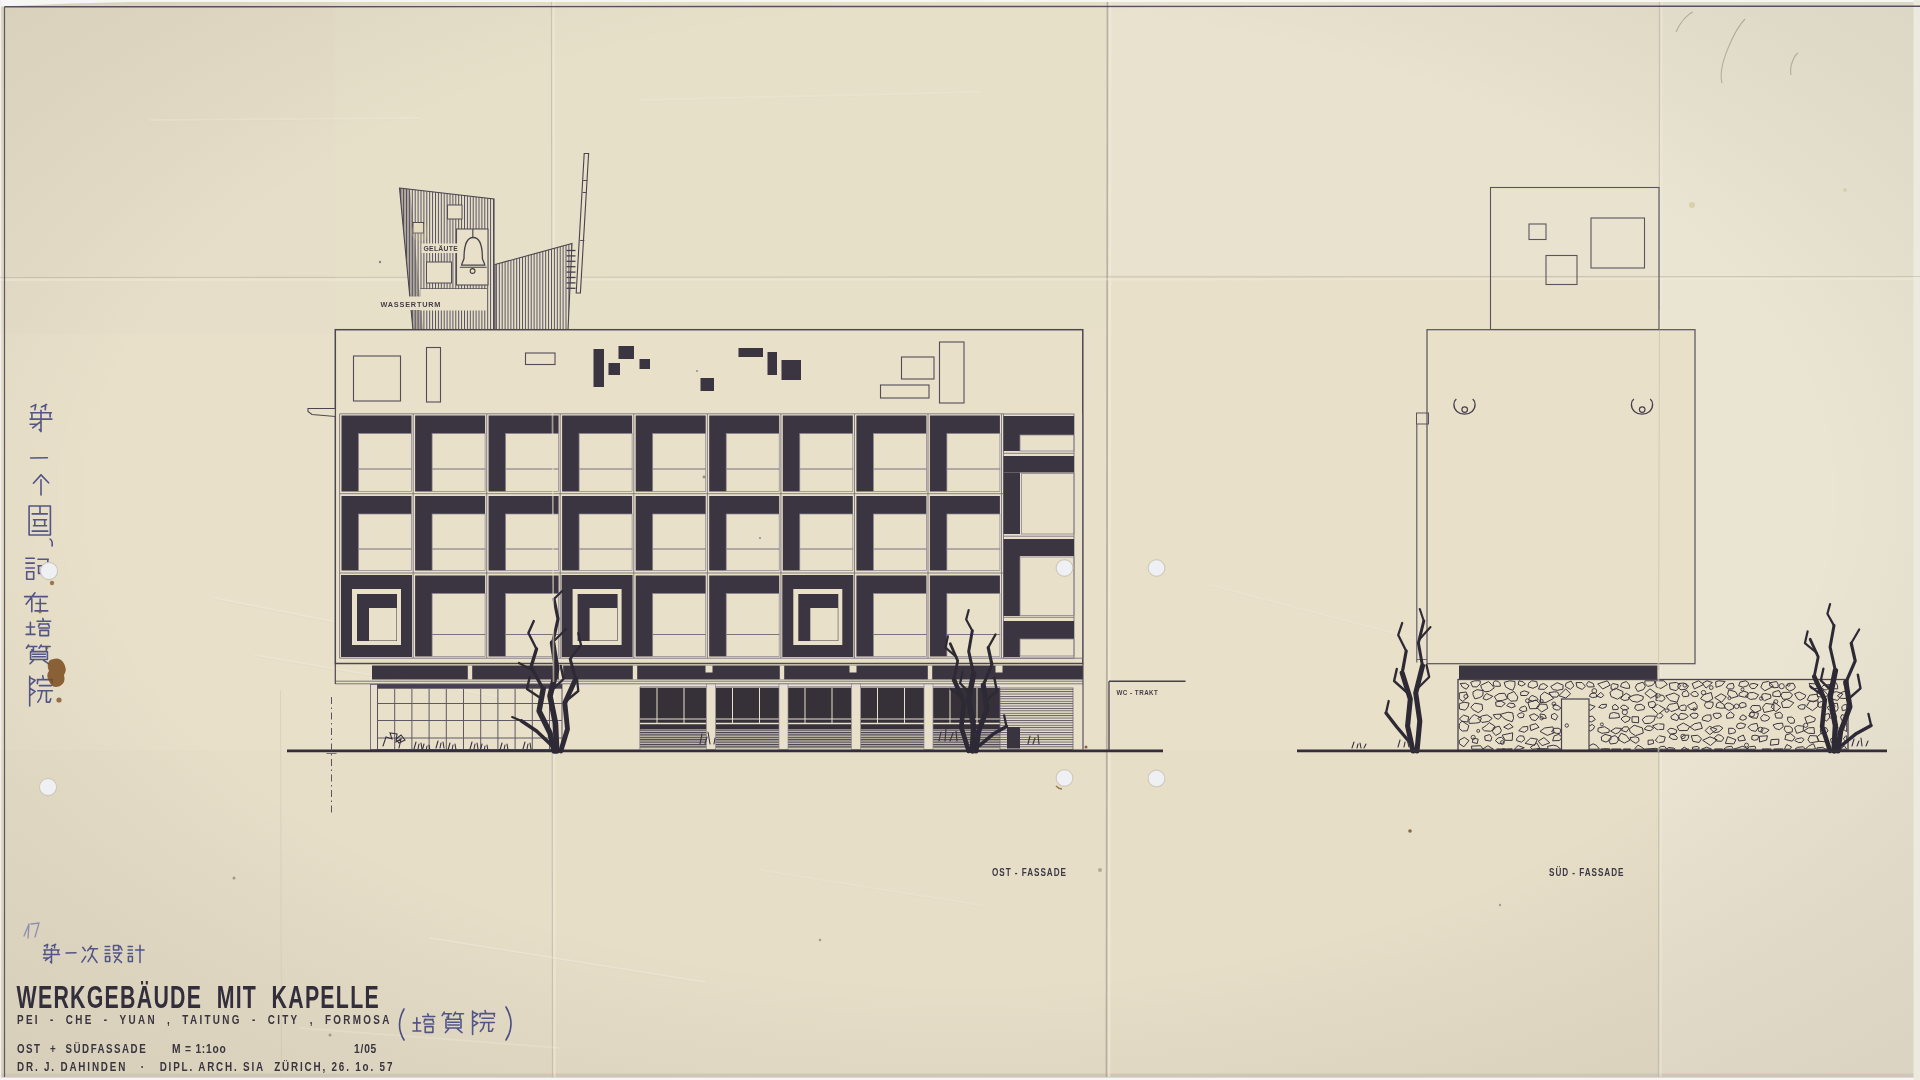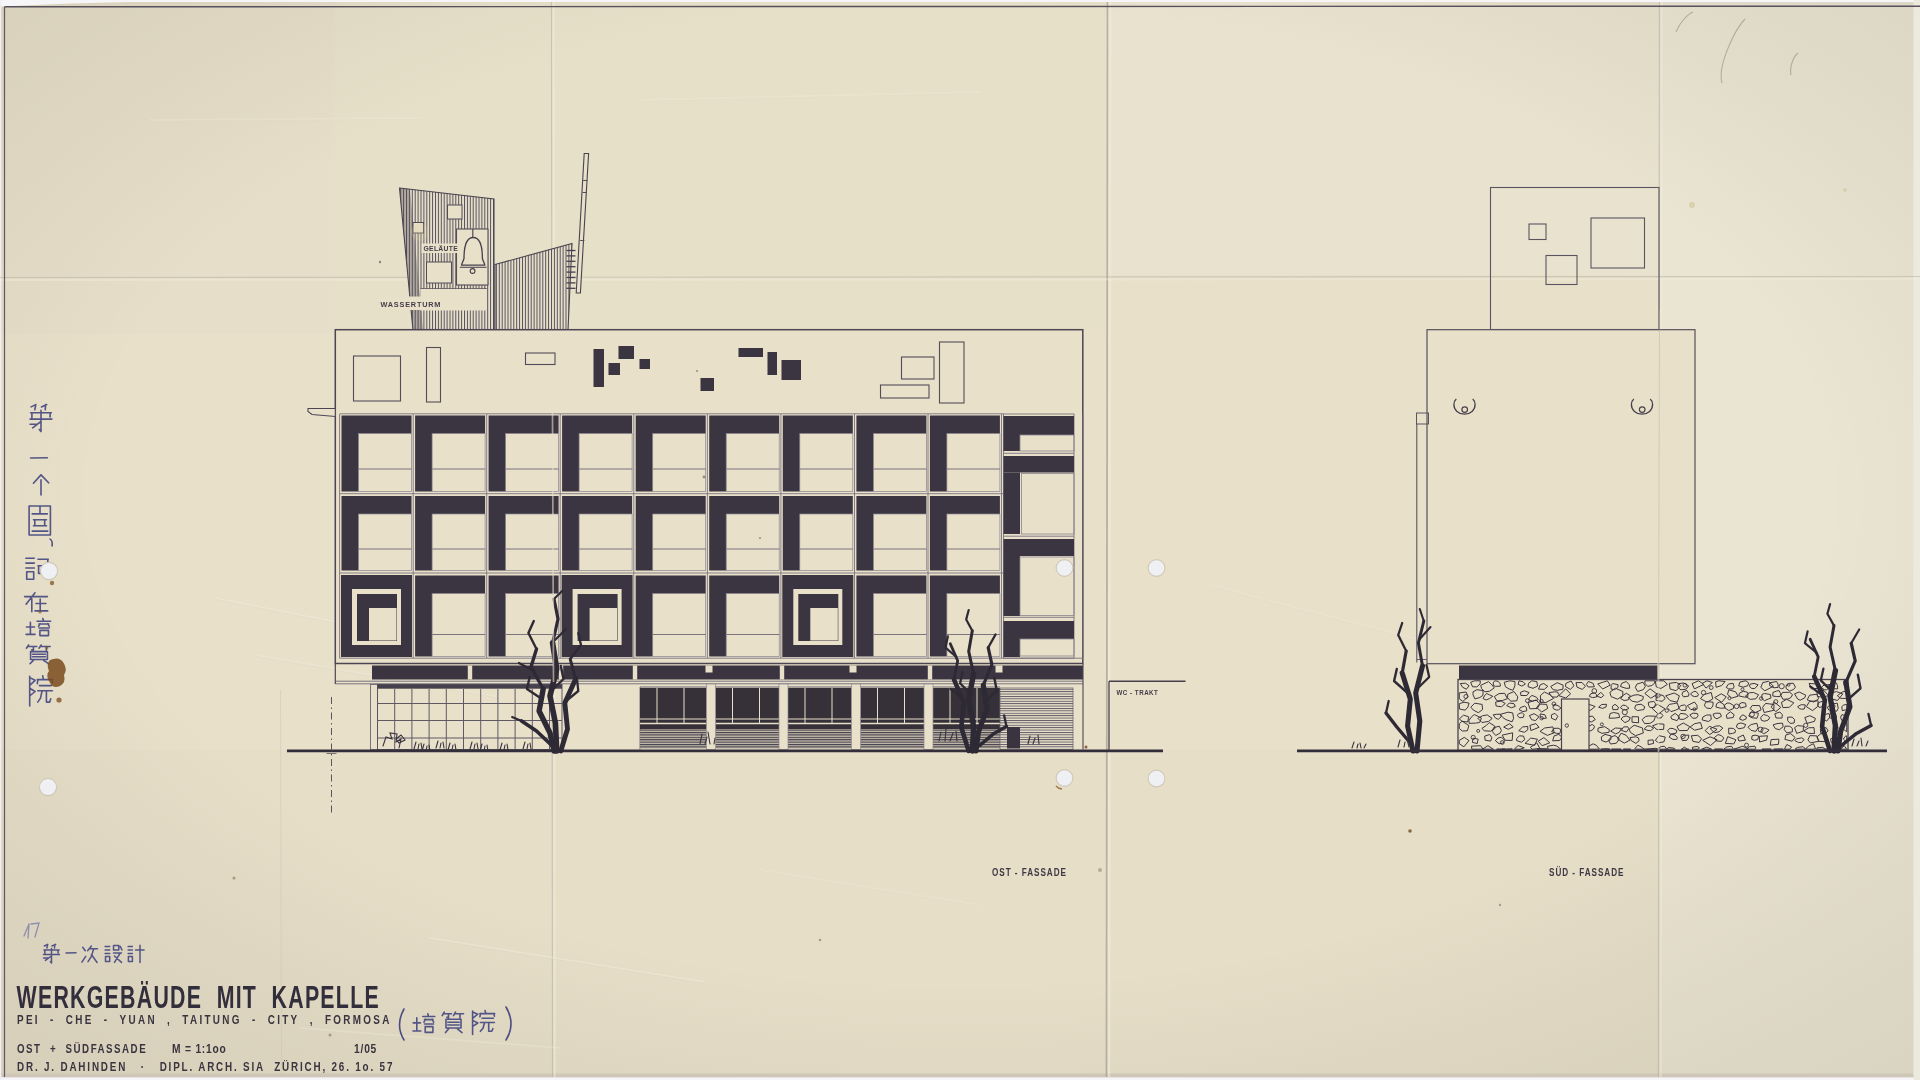--- a/index.html
+++ b/index.html
@@ -1,14 +1,14 @@
 <!DOCTYPE html>
 <html><head><meta charset="utf-8"><style>
 html,body{margin:0;padding:0;background:#f5f5f7;}
-#sheet{position:relative;width:1920px;height:1080px;overflow:hidden;background:#f9a8d4;}
+#sheet{position:relative;width:1920px;height:1080px;overflow:hidden;background:#ef4444;}
 </style></head><body>
 <div id="sheet">
 <svg width="1920" height="1080" viewBox="0 0 1920 1080" xmlns="http://www.w3.org/2000/svg">
 <defs>
 <pattern id="vhatch" width="2.9" height="8" patternUnits="userSpaceOnUse">
           <rect width="2.9" height="8" fill="#e8e0c9"></rect>
           <rect x="0" width="1" height="8" fill="#57515f"></rect>
         </pattern>
 <pattern id="hlouv" width="8" height="2.4" patternUnits="userSpaceOnUse">
           <rect width="8" height="2.4" fill="#e8e0c9"></rect>

